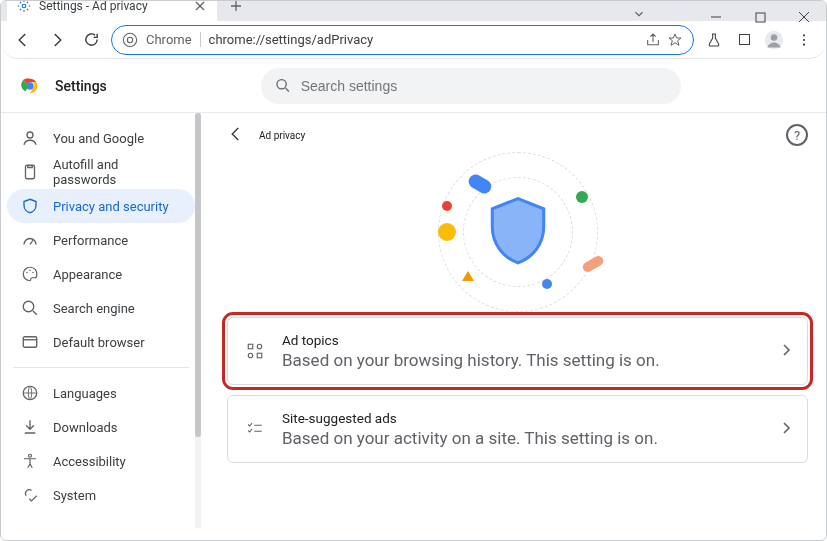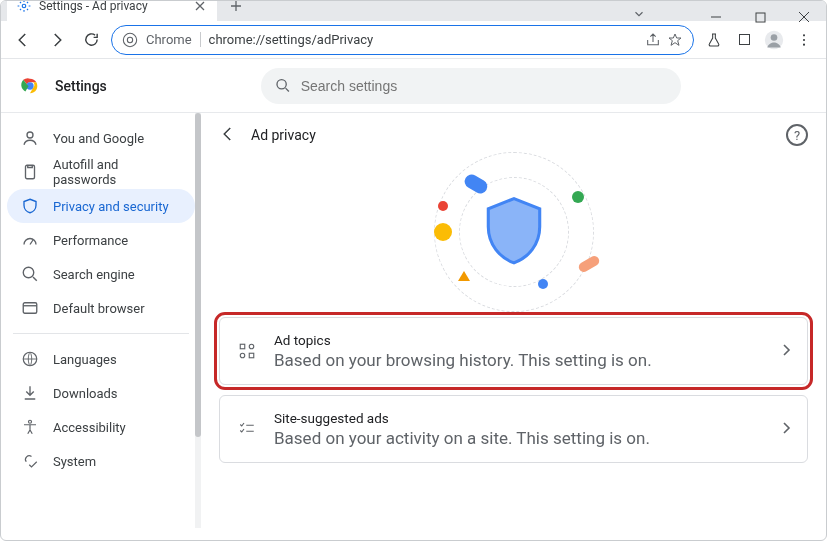--- a/index.html
+++ b/index.html
@@ -8,33 +8,33 @@
   .titlebar { height: 20px; display: flex; align-items: flex-end; background: #e6e8eb; position: relative; }
   .tab { height: 30px; margin-left: 6px; background: #fff; border-radius: 8px 8px 0 0; display: flex; align-items: center; padding: 0 10px; min-width: 210px; gap: 8px; }
   .tab svg { flex: 0 0 auto; }
   .tab-title { flex: 1; font-size: 12px; color: #3c4043; }
   .tab-close { width: 14px; height: 14px; display:flex; align-items:center; justify-content:center; color:#5f6368; }
   .new-tab { width: 26px; height: 26px; display:flex; align-items:center; justify-content:center; color:#5f6368; margin-left:6px; margin-bottom:2px; }
   .win-controls { position:absolute; right:0; top:0; height:32px; display:flex; }
   .win-controls div { width:44px; display:flex; align-items:center; justify-content:center; color:#3c4043; }
   .chev { position:absolute; right:180px; top:6px; color:#5f6368; }
   
-  .toolbar { height: 38px; display:flex; align-items:center; padding: 0 8px; gap:6px; background:#fff; border-bottom:1px solid #e4e6e9; }
+  .toolbar { height: 38px; display:flex; align-items:center; padding: 0 8px; gap:6px; background:#fff; border-bottom:1px solid #e4e6e9;border-radius:17px; }
   .tb-btn { width:28px; height:28px; display:flex; align-items:center; justify-content:center; color:#5f6368; border-radius:50%; }
   .omnibox { flex:1; height:30px; border:1px solid #1a73e8; border-radius:16px; display:flex; align-items:center; padding:0 10px; gap:8px; color:#5f6368; font-size:13px; }
   .omnibox .chrome-label { color:#5f6368; border-right:1px solid #c8cacd; padding-right:8px; }
   .omnibox .url { color:#3c4043; flex:1; }
   .omni-icons { display:flex; gap:6px; color:#5f6368; }
   .ext-icons { display:flex; gap:2px; }
   
   .appbar { height:54px; display:flex; align-items:center; padding:0 18px; gap:14px; border-bottom:1px solid #e7e9ec; }
   .brand { font-size:14px; font-weight:500; }
   .searchbox { margin-left:140px; background:#f1f3f4; border-radius:20px; height:36px; width:420px; display:flex; align-items:center; padding:0 14px; gap:10px; color:#5f6368; }
   
-  .body { display:flex; height:calc(541px - 32px - 38px - 54px - 2px); }
+  .body { display:flex; height:calc(541px - 32px - 38px - 54px - 2px);gap:8px; }
   .sidebar { width:200px; padding:8px 6px; position:relative; }
   .sidebar .track { position:absolute; right:0; top:0; width:6px; height:100%; background:#f1f2f3; }
   .sidebar .thumb { position:absolute; right:0; top:0; width:6px; height:78%; background:#c4c6c9; border-radius:3px; }
   .s-item { height:34px; display:flex; align-items:center; gap:14px; padding:0 14px; border-radius:18px; color:#3c4043; font-size:13px; }
   .s-item.active { background:#e8f0fe; color:#1967d2; }
   .s-item svg { flex:0 0 auto; }
   .s-sep { height:1px; background:#e3e5e8; margin:8px 6px; }
   .content { flex:1; padding:0 18px 12px 18px; overflow:hidden; }
   .page-header { height:44px; display:flex; align-items:center; gap:14px; }
   .help-btn { margin-left:auto; width:22px; height:22px; border:2px solid #5f6368; border-radius:50%; display:flex; align-items:center; justify-content:center; font-size:13px; color:#5f6368; }
@@ -197,20 +197,29 @@
       </div>
     <div class="s-item">
         <svg width="18" height="18" viewBox="0 0 24 24">
           <path d="M4 18a8 8 0 1 1 16 0" fill="none" stroke="#5f6368" stroke-width="1.8"></path>
           <path d="M12 18l4-6" stroke="#5f6368" stroke-width="1.8"></path>
         </svg>
         <span>Performance</span>
       </div>
     <div class="s-item">
         <svg width="18" height="18" viewBox="0 0 24 24">
+          <path d="M12 3a9 9 0 1 0 0 18c1 0 1-1 1-2s1-2 2-2h3a3 3 0 0 0 3-3 9 9 0 0 0-9-11z" fill="none" stroke="#5f6368" stroke-width="1.6"></path>
+          <circle cx="8" cy="10" r="1" fill="#5f6368"></circle>
+          <circle cx="12" cy="7" r="1" fill="#5f6368"></circle>
+          <circle cx="16" cy="10" r="1" fill="#5f6368"></circle>
+        </svg>
+        <span>Appearance</span>
+      </div>
+    <div class="s-item">
+        <svg width="18" height="18" viewBox="0 0 24 24">
           <circle cx="10" cy="10" r="7" fill="none" stroke="#5f6368" stroke-width="1.8"></circle>
           <path d="M21 21l-5-5" stroke="#5f6368" stroke-width="1.8"></path>
         </svg>
         <span>Search engine</span>
       </div>
     <div class="s-item">
         <svg width="18" height="18" viewBox="0 0 24 24">
           <rect x="3" y="5" width="18" height="14" rx="2" fill="none" stroke="#5f6368" stroke-width="1.8"></rect>
           <path d="M3 9h18" stroke="#5f6368" stroke-width="1.8"></path>
         </svg>
@@ -245,21 +254,21 @@
       </div>
     <div class="track"></div>
     <div class="thumb"></div>
   </div>
 
   <div class="content">
     <div class="page-header">
       <span><svg width="18" height="18" viewBox="0 0 24 24">
             <path d="M15 4l-8 8 8 8" fill="none" stroke="#3c4043" stroke-width="2"></path>
           </svg></span>
-      <span style="font-size:14px;">Ad privacy</span>
+      <span style="font-size:10px;">Ad privacy</span>
       <span class="help-btn">?</span>
     </div>
 
     <div class="hero">
       <div class="orbit"></div>
       <div class="orbit2"></div>
       <span class="dot" style="width:14px;height:14px;background:#4285f4;left:calc(50% - 50px);top:20px;transform:rotate(30deg);border-radius:7px;width:24px"></span>
       <span class="dot" style="width:12px;height:12px;background:#34a853;right:calc(50% - 70px);top:34px"></span>
       <span class="dot" style="width:18px;height:18px;background:#fbbc05;left:calc(50% - 80px);top:66px"></span>
       <span class="dot" style="width:10px;height:10px;background:#ea4335;left:calc(50% - 76px);top:44px"></span>

